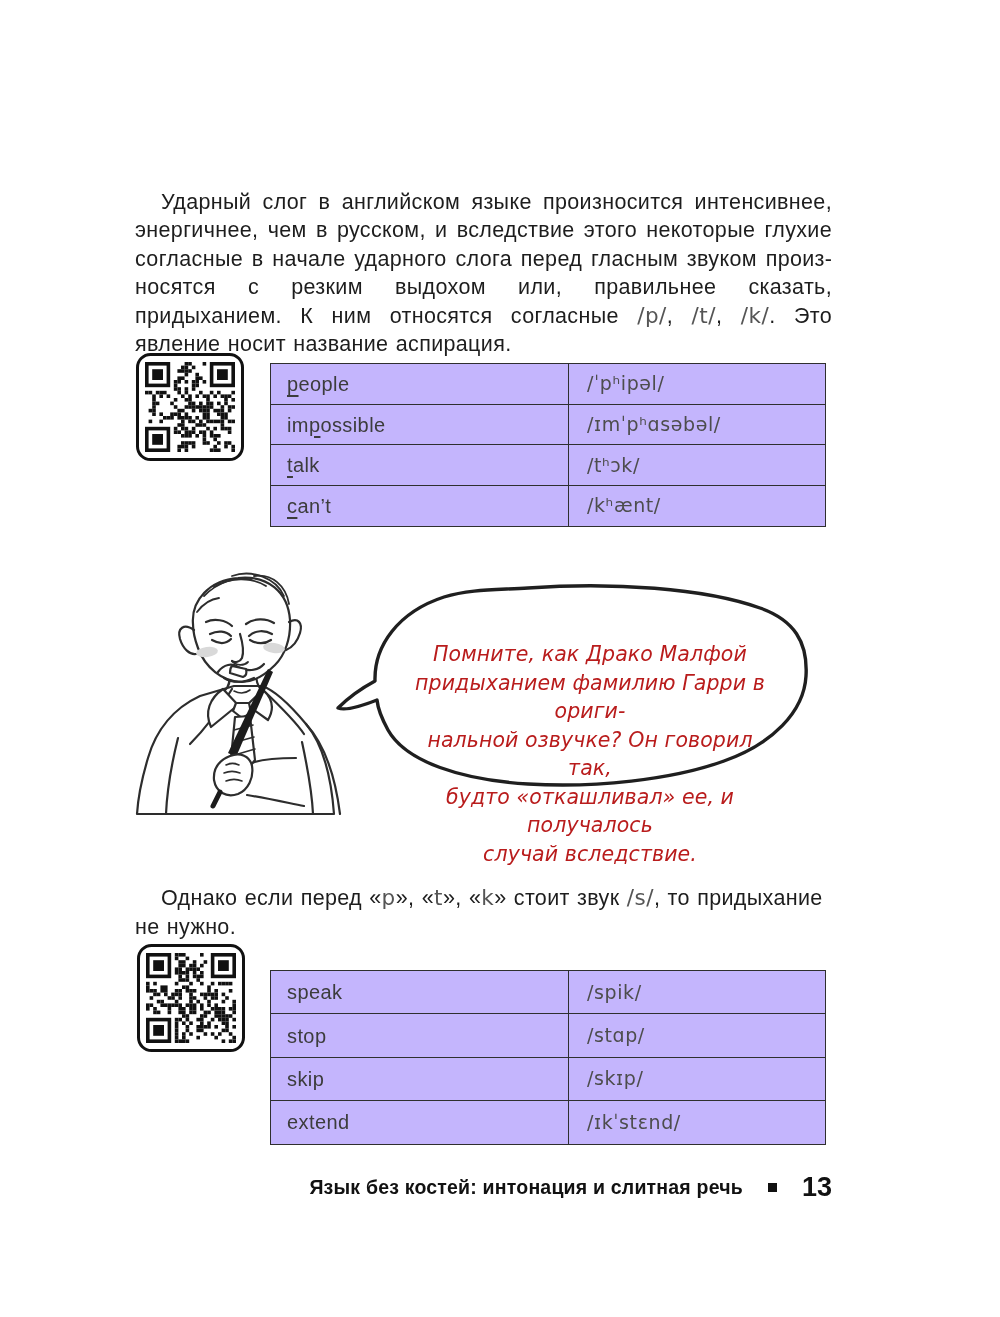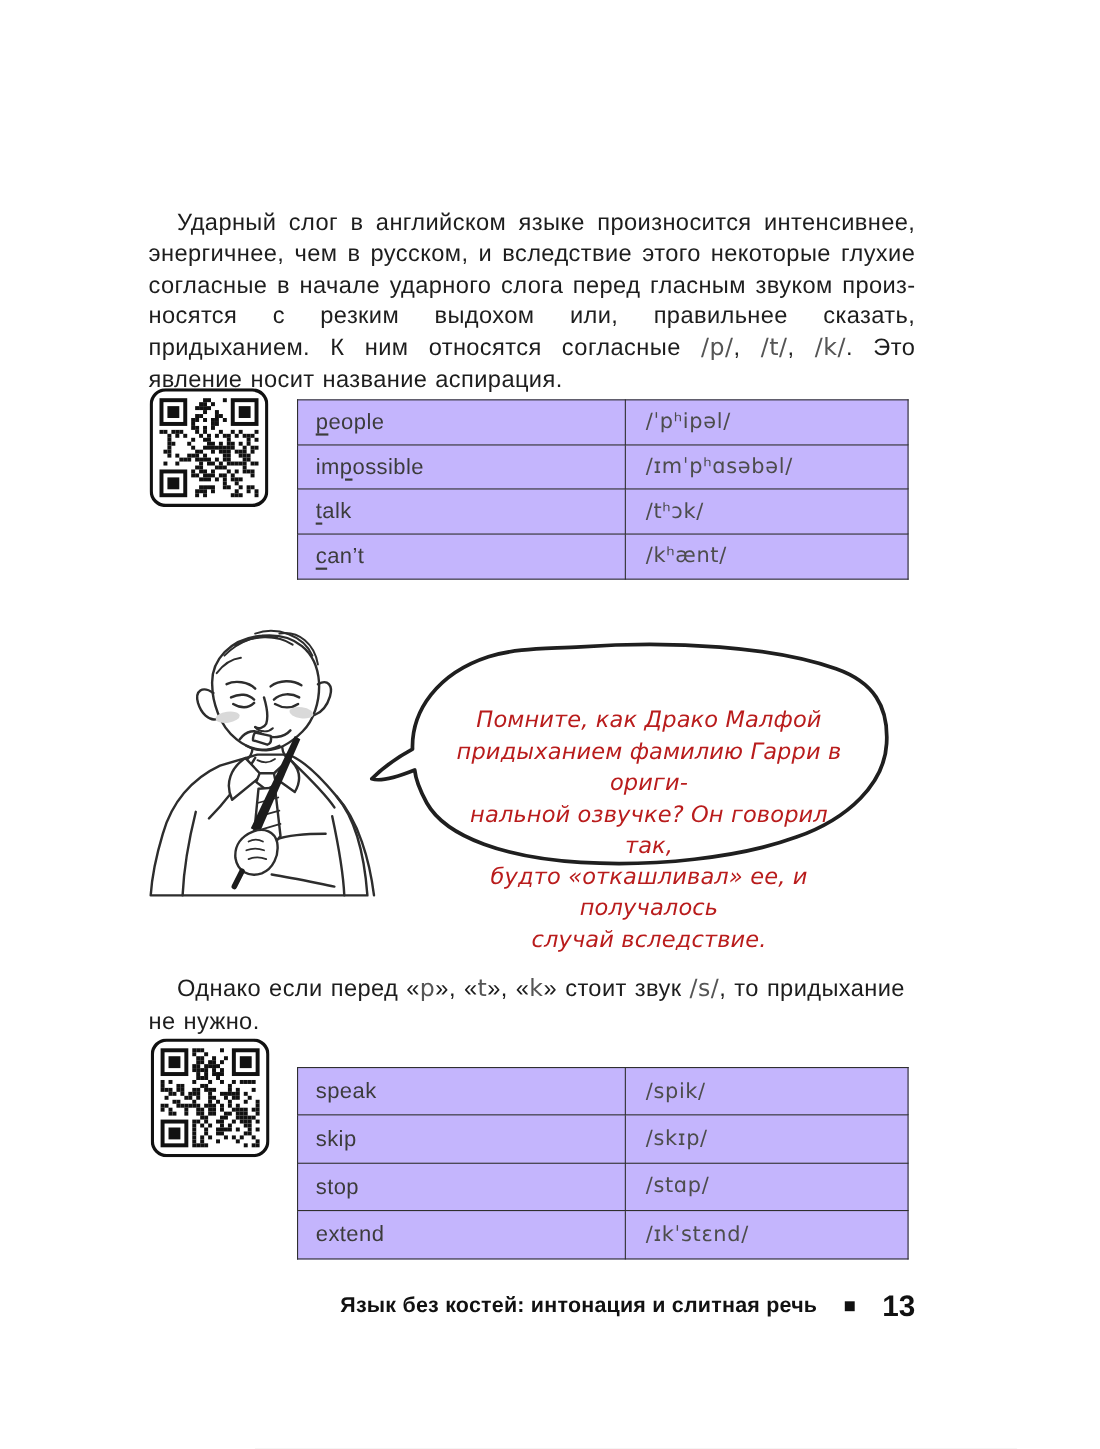--- a/index.html
+++ b/index.html
@@ -581,26 +581,26 @@
         </g>
       </svg></div>
 
   <table class="ptable t2" style="top:970px;">
     <tbody>
         <tr>
       <td class="word"><span>speak</span></td>
       <td class="trans">/spik/</td>
     </tr>
     <tr>
+      <td class="word"><span>stop</span></td>
+      <td class="trans">/stɑp/</td>
+    </tr>
+    <tr>
       <td class="word"><span>skip</span></td>
       <td class="trans">/skɪp/</td>
-    </tr>
-    <tr>
-      <td class="word"><span>stop</span></td>
-      <td class="trans">/stɑp/</td>
     </tr>
     <tr>
       <td class="word"><span>extend</span></td>
       <td class="trans">/ɪkˈstɛnd/</td>
     </tr>
   </tbody>
     </table>
 
   <div class="footer">
     <span class="ftitle">Язык без костей: интонация и слитная речь</span>

